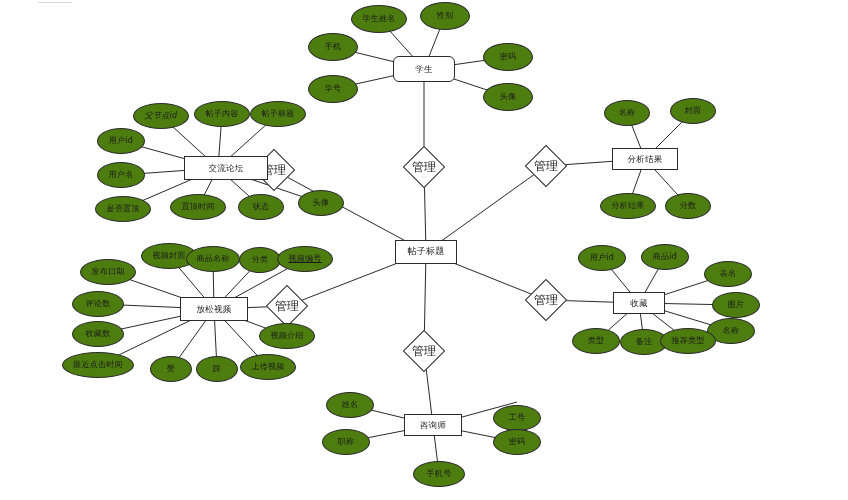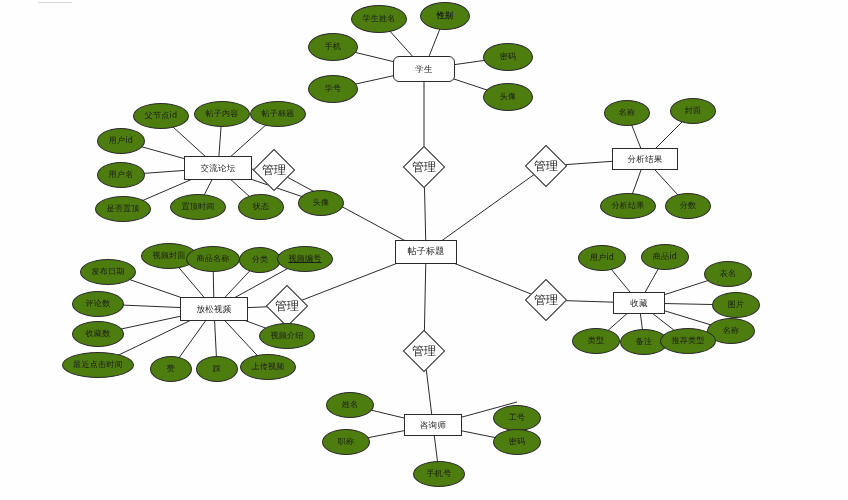--- a/index.html
+++ b/index.html
@@ -176,36 +176,36 @@
       </div>
       <div class="rel-wrap" style="left: 531px; top: 285px; width: 30px; height: 30px;">
         <div class="dia"></div>
         <div class="rel-label">管理</div>
       </div>
       <div class="rel-wrap" style="left: 409px; top: 336px; width: 30px; height: 30px;">
         <div class="dia"></div>
         <div class="rel-label">管理</div>
       </div>
       <div class="node attr" style="left: 351px; top: 5px; width: 56px; height: 28px;">学生姓名</div>
-      <div class="node attr" style="left: 420px; top: 2px; width: 50px; height: 28px; font-weight: bold;">性别</div>
+      <div class="node attr" style="left: 420px; top: 2px; width: 50px; height: 28px;">性别</div>
       <div class="node attr" style="left: 308px; top: 33px; width: 50px; height: 28px;">手机</div>
       <div class="node attr" style="left: 308px; top: 75px; width: 50px; height: 28px;">学号</div>
       <div class="node attr" style="left: 483px; top: 43px; width: 50px; height: 28px;">密码</div>
       <div class="node attr" style="left: 483px; top: 83px; width: 50px; height: 28px;">头像</div>
       <div class="node entity rounded" style="left: 393px; top: 56px; width: 62px; height: 26px;">学生</div>
       <div class="node attr" style="left: 97px; top: 128px; width: 48px; height: 26px;">用户id</div>
       <div class="node attr" style="left: 97px; top: 162px; width: 48px; height: 26px;">用户名</div>
       <div class="node attr" style="left: 95px; top: 196px; width: 56px; height: 26px;">是否置顶</div>
-      <div class="node attr" style="left: 133px; top: 103px; width: 56px; height: 26px;">父节点id</div>
+      <div class="node attr" style="left: 133px; top: 103px; width: 56px; height: 26px; font-style: italic;">父节点id</div>
       <div class="node attr" style="left: 194px; top: 101px; width: 56px; height: 26px;">帖子内容</div>
       <div class="node attr" style="left: 250px; top: 101px; width: 56px; height: 26px;">帖子标题</div>
       <div class="node attr" style="left: 170px; top: 194px; width: 56px; height: 26px;">置顶时间</div>
       <div class="node attr" style="left: 238px; top: 194px; width: 46px; height: 26px;">状态</div>
       <div class="node attr" style="left: 298px; top: 190px; width: 46px; height: 26px;">头像</div>
-      <div class="node entity" style="left: 184px; top: 156px; width: 68px; height: 24px; text-align: right;">交流论坛</div>
+      <div class="node entity" style="left: 184px; top: 156px; width: 84px; height: 24px; text-align: right;">交流论坛</div>
       <div class="node attr" style="left: 80px; top: 259px; width: 56px; height: 26px;">发布日期</div>
       <div class="node attr" style="left: 72px; top: 291px; width: 52px; height: 26px;">评论数</div>
       <div class="node attr" style="left: 72px; top: 321px; width: 52px; height: 26px;">收藏数</div>
       <div class="node attr" style="left: 62px; top: 352px; width: 72px; height: 26px;">最近点击时间</div>
       <div class="node attr" style="left: 141px; top: 243px; width: 56px; height: 26px;">视频封面</div>
       <div class="node attr" style="left: 186px; top: 246px; width: 54px; height: 26px;">商品名称</div>
       <div class="node attr" style="left: 239px; top: 247px; width: 42px; height: 26px;">分类</div>
       <div class="node attr" style="left: 277px; top: 246px; width: 56px; height: 26px; text-decoration: underline;">视频编号</div>
       <div class="node attr" style="left: 150px; top: 356px; width: 42px; height: 26px;">赞</div>
       <div class="node attr" style="left: 196px; top: 356px; width: 42px; height: 26px;">踩</div>

